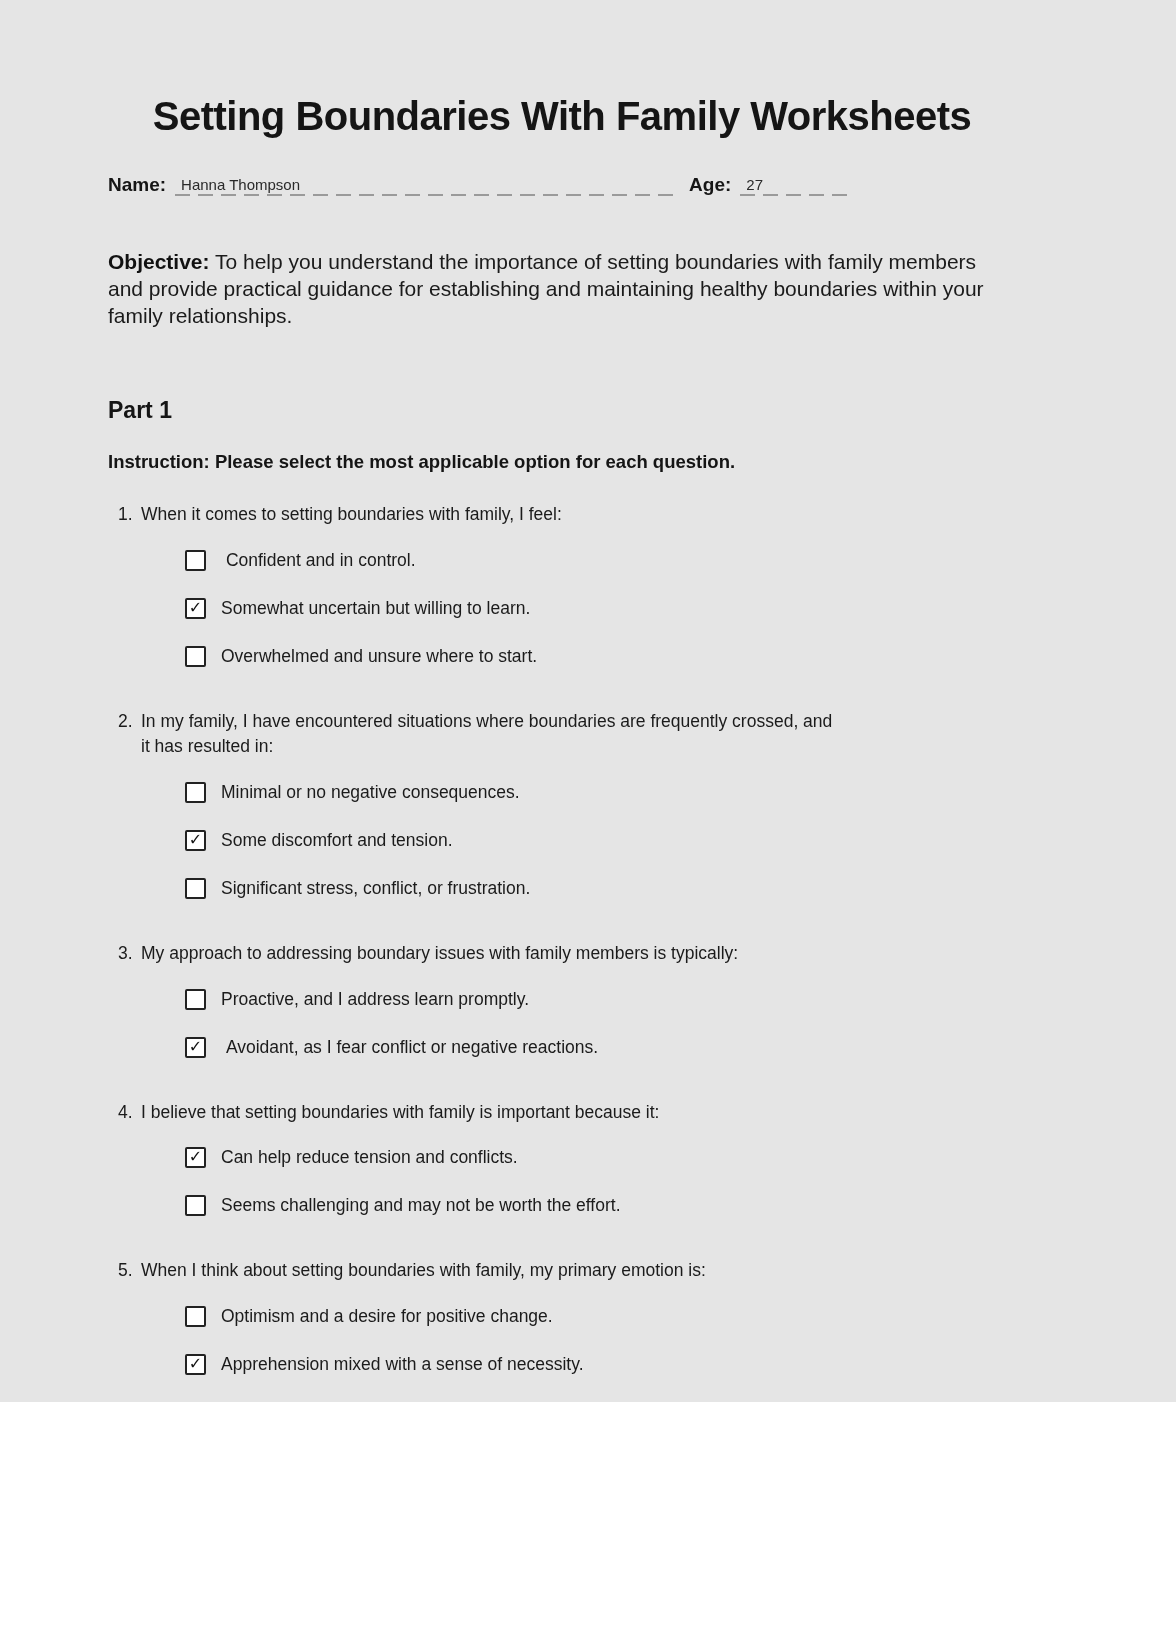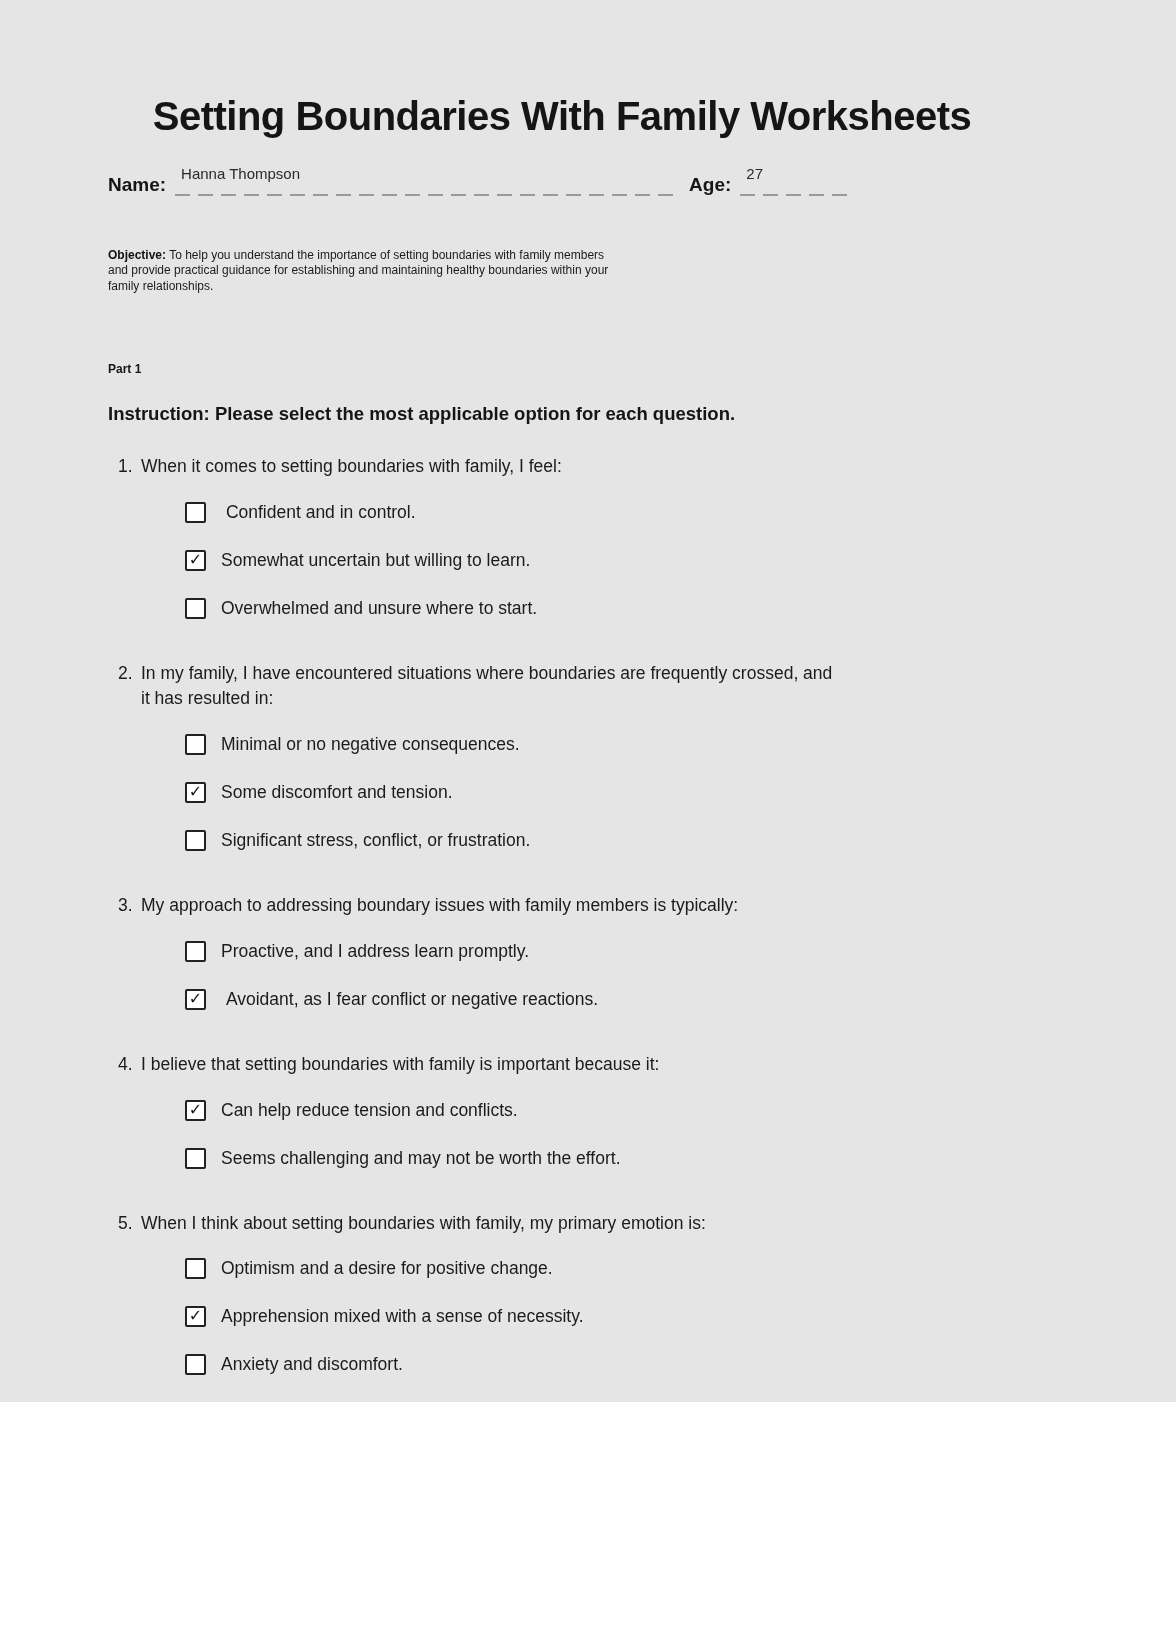--- a/index.html
+++ b/index.html
@@ -49,36 +49,36 @@
     content: "";
     position: absolute;
     left: 0; right: 0; bottom: 2px;
     height: 2px;
     background: repeating-linear-gradient(90deg, #9a9a9a 0 15px, transparent 15px 23px);
   }
   .name-fill { width: 502px; margin: 0 12px 0 9px; }
   .age-fill  { width: 112px; margin-left: 9px; }
   .fill .val {
     position: absolute;
-    left: 6px; bottom: 16px;
+    left: 6px; bottom: 5px;
     font-size: 15px;
     color: #2a2a2a;
     white-space: nowrap;
   }
   .objective {
     margin-top: 50px;
-    font-size: 12px;
+    font-size: 21px;
     line-height: 1.29;
     white-space: pre-wrap;
     color: #1b1b1b;
   }
   .objective b { color: #111; }
   h2.part {
     margin-top: 68px;
-    font-size: 12px;
+    font-size: 23px;
     font-weight: 700;
     color: #151515;
   }
   h3.instruction {
     margin-top: 27px;
     font-size: 18.5px;
     font-weight: 700;
     color: #151515;
     white-space: pre-wrap;
   }

